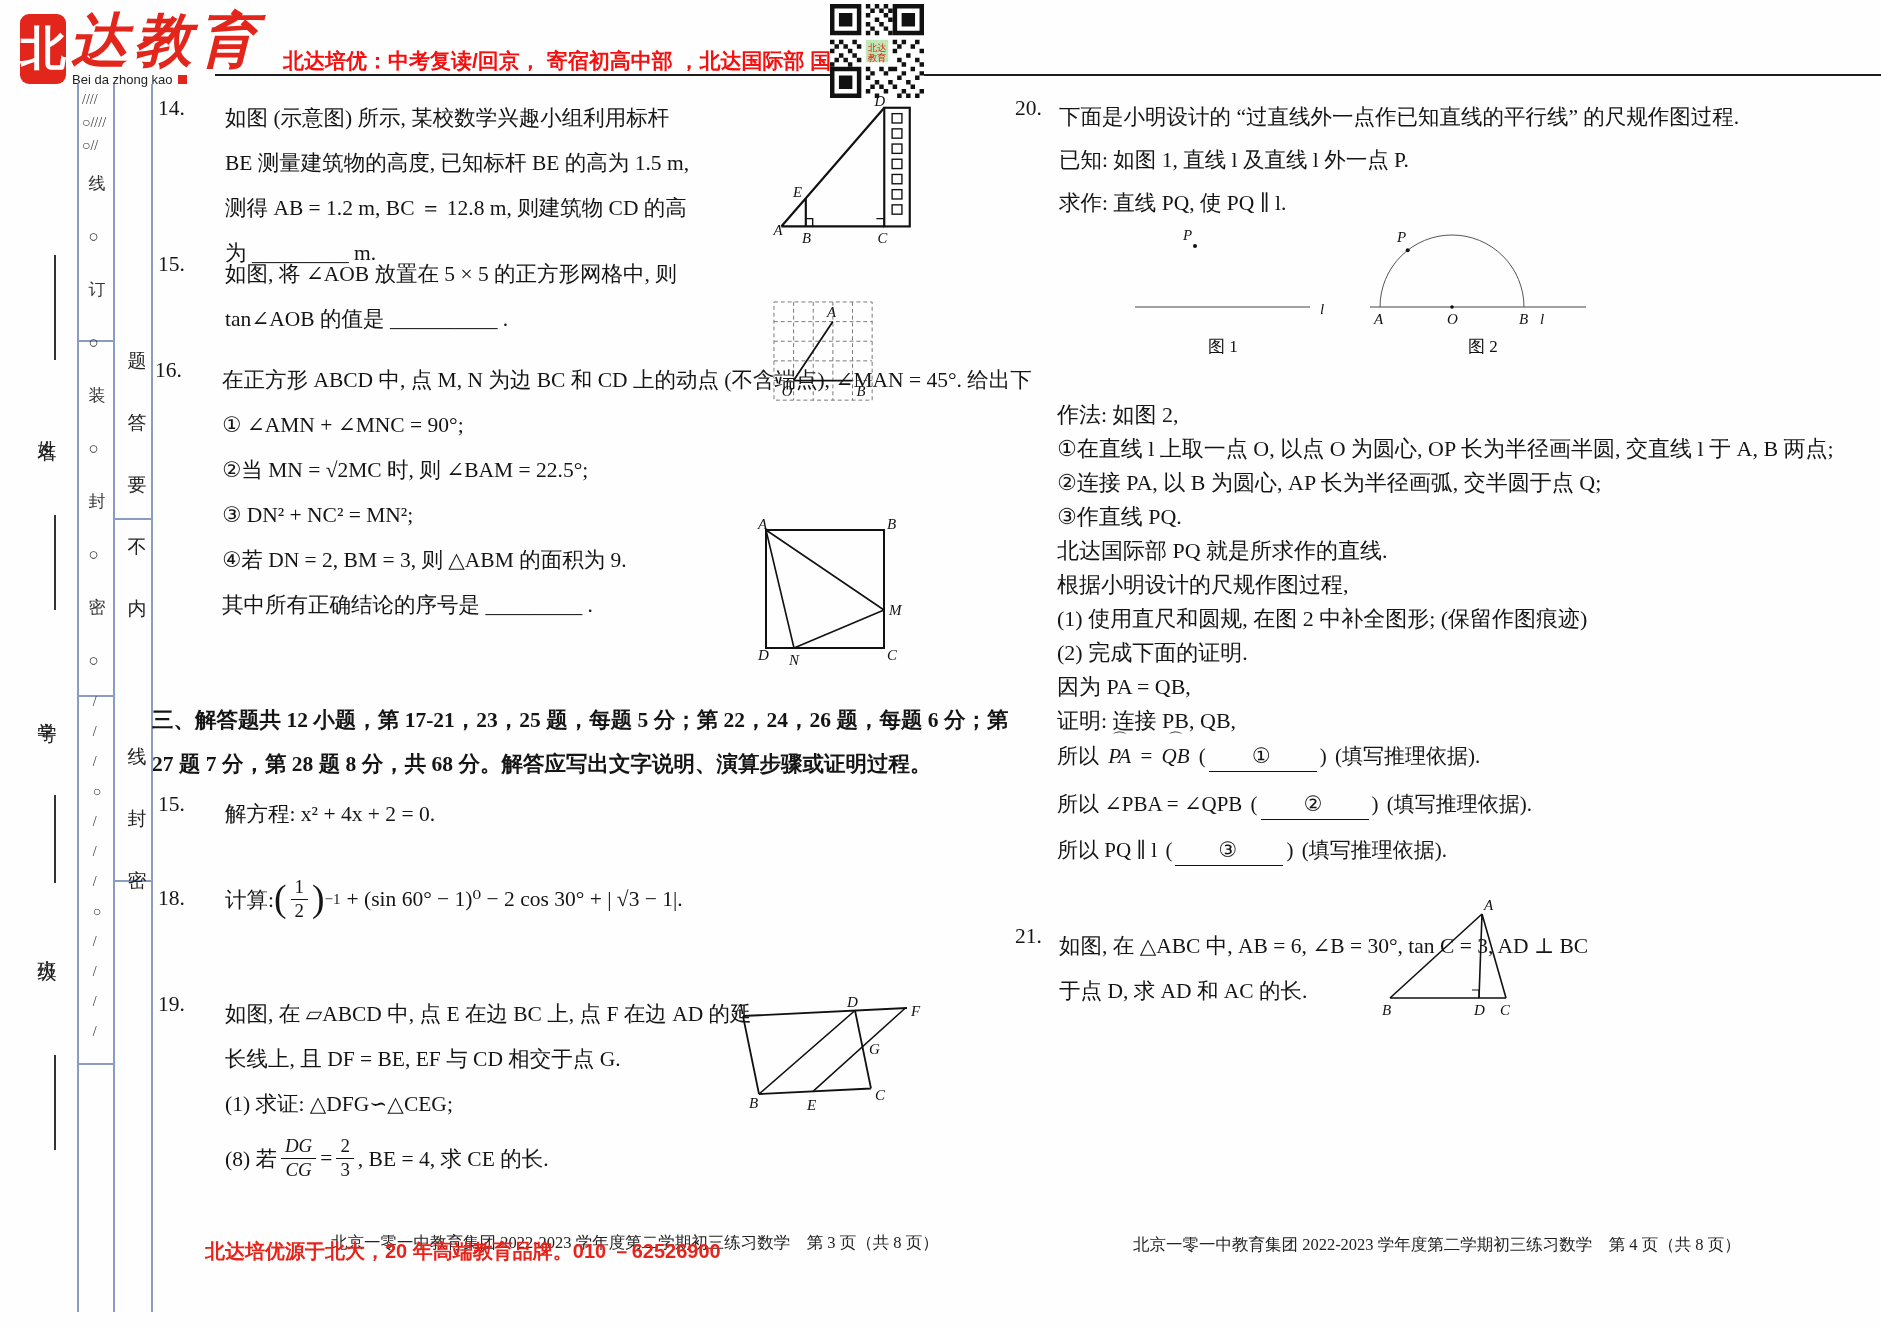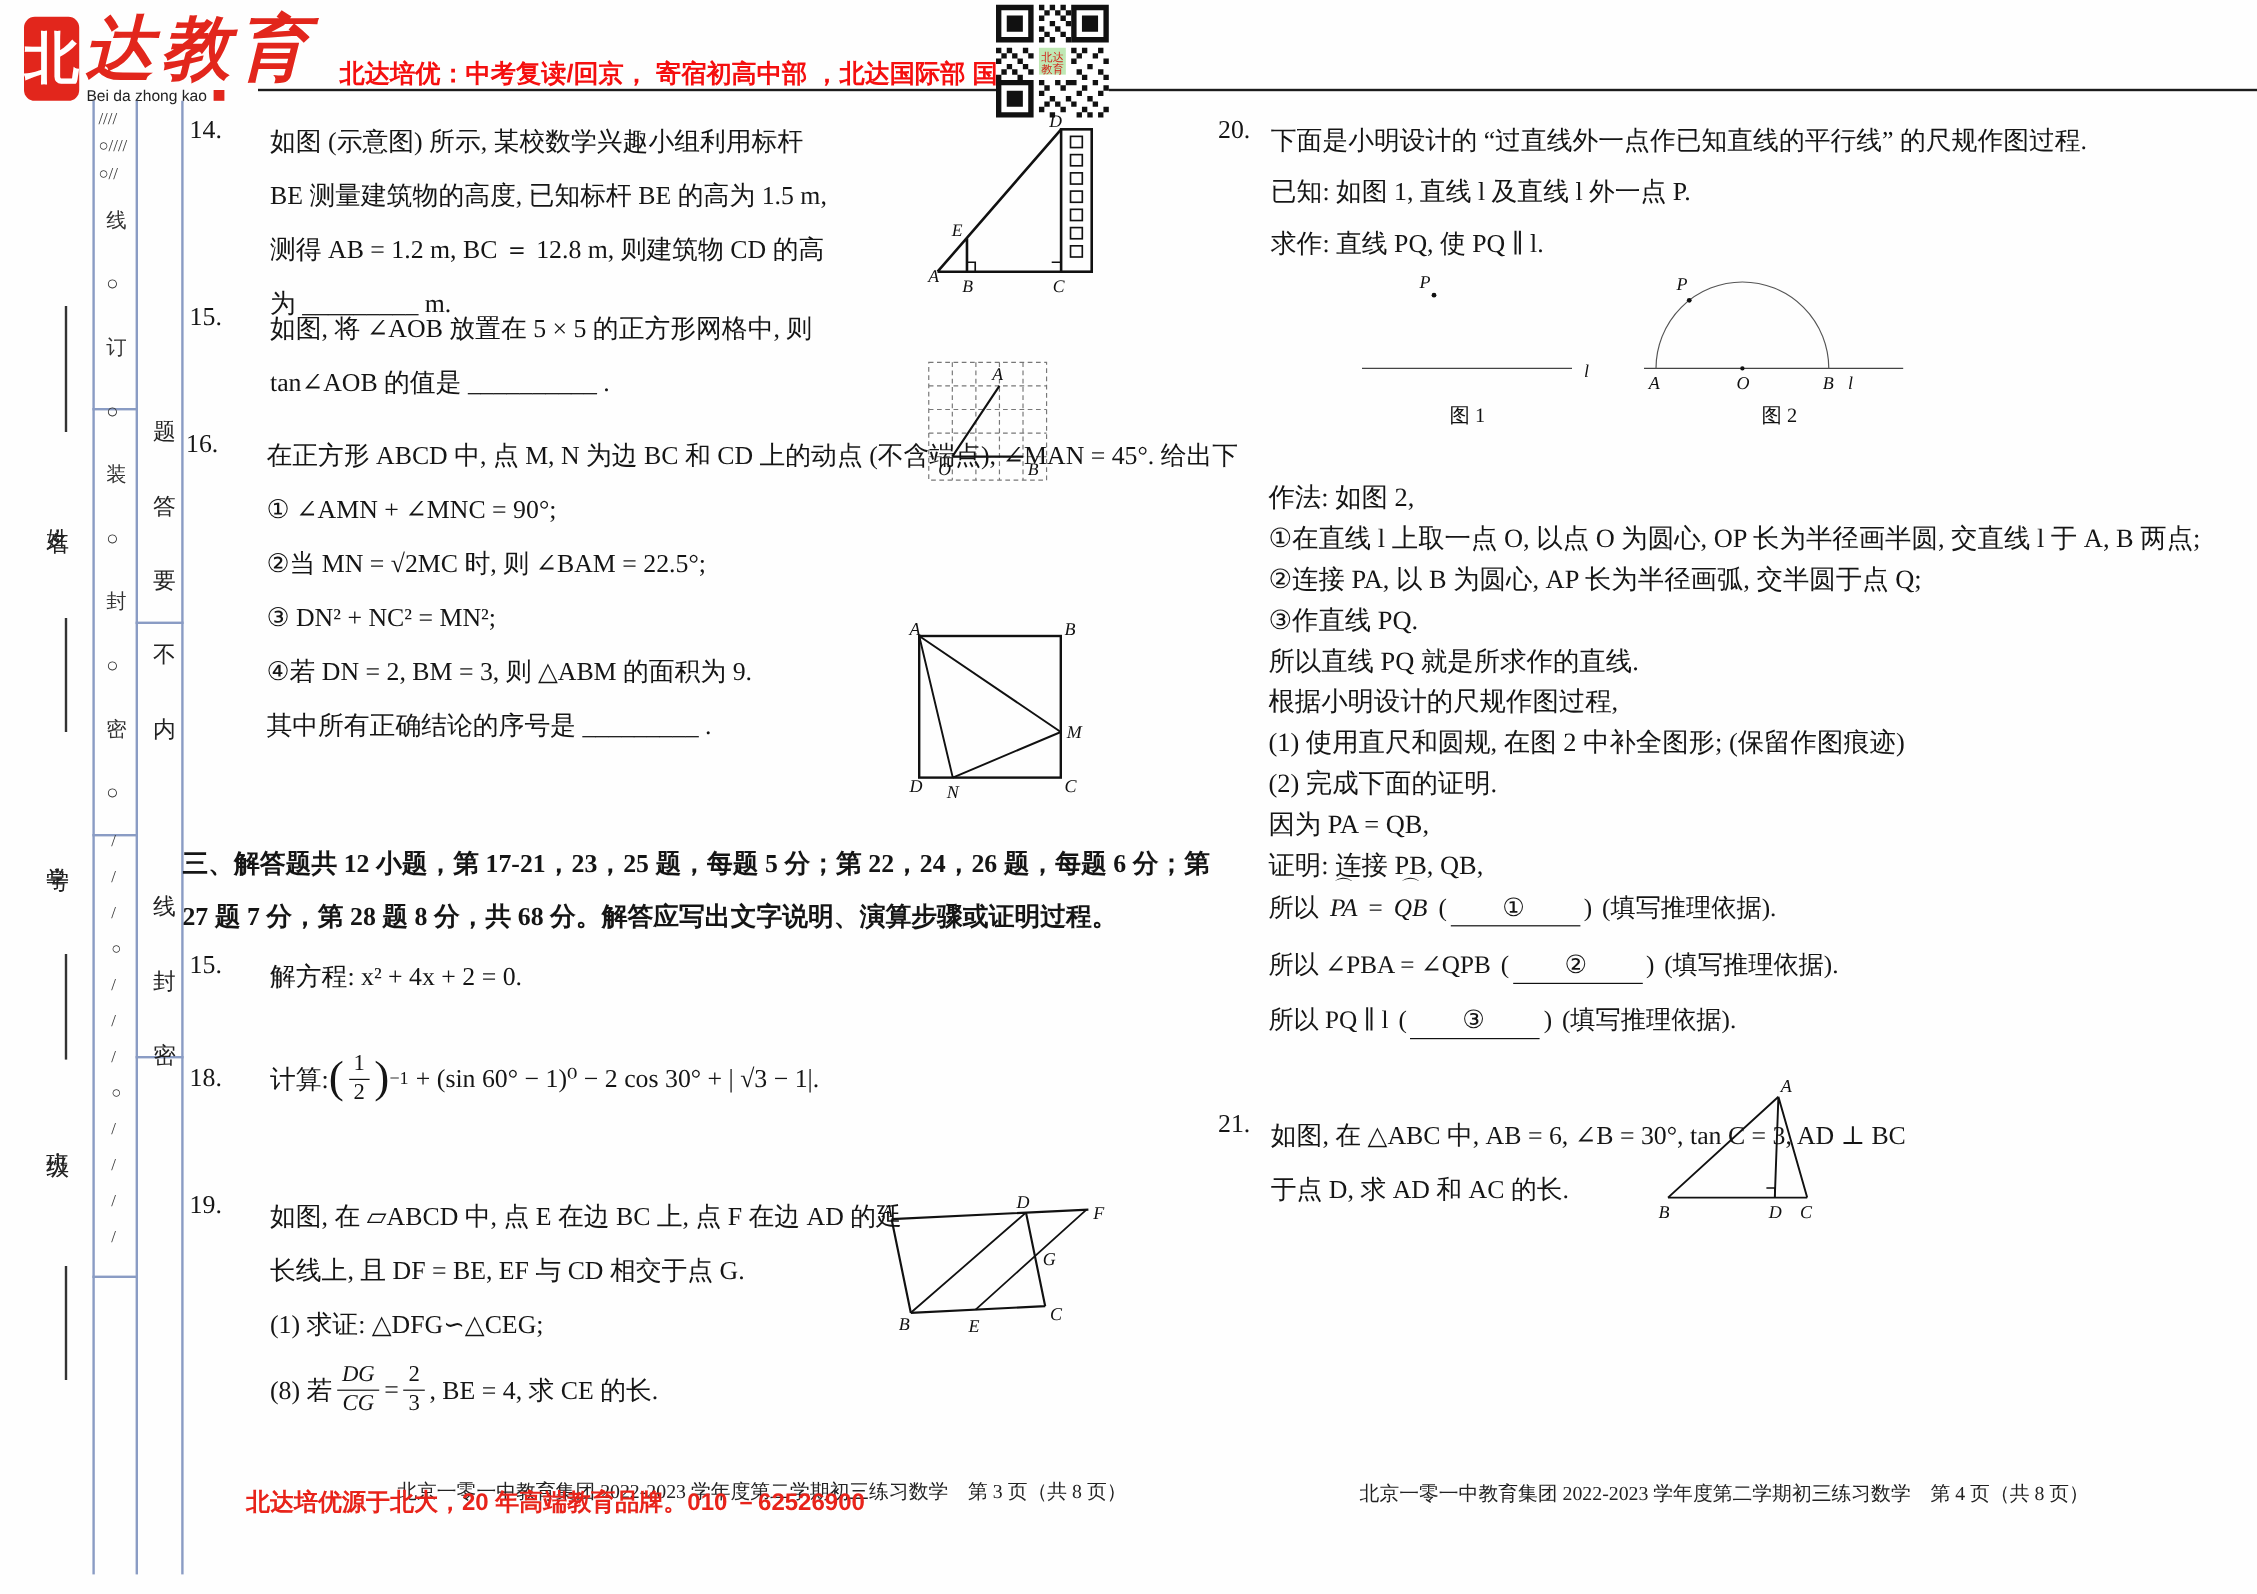--- a/index.html
+++ b/index.html
@@ -355,21 +355,21 @@
     <text class="fcap" x="100" y="140">图 2</text>
   </svg>
 </div>
 
 <div class="abs q tight" style="left:1057px;top:398px">
 
 <div class="qline">作法: 如图 2,</div>
     <div class="qline">①在直线 l 上取一点 O, 以点 O 为圆心, OP 长为半径画半圆, 交直线 l 于 A, B 两点;</div>
     <div class="qline">②连接 PA, 以 B 为圆心, AP 长为半径画弧, 交半圆于点 Q;</div>
     <div class="qline">③作直线 PQ.</div>
-    <div class="qline">所以直线 PQ 就是所求作的直线.</div>
+    <div class="qline">北达国际部 PQ 就是所求作的直线.</div>
     <div class="qline">根据小明设计的尺规作图过程,</div>
     <div class="qline">(1) 使用直尺和圆规, 在图 2 中补全图形; (保留作图痕迹)</div>
     <div class="qline">(2) 完成下面的证明.</div>
     <div class="qline">因为 PA = QB,</div>
     <div class="qline">证明: 连接 PB, QB,</div>
   </div>
 
 <div class="abs pline" style="left:1057px;top:742px">
   <span>所以</span>
   <span class="it arc">PA</span>

